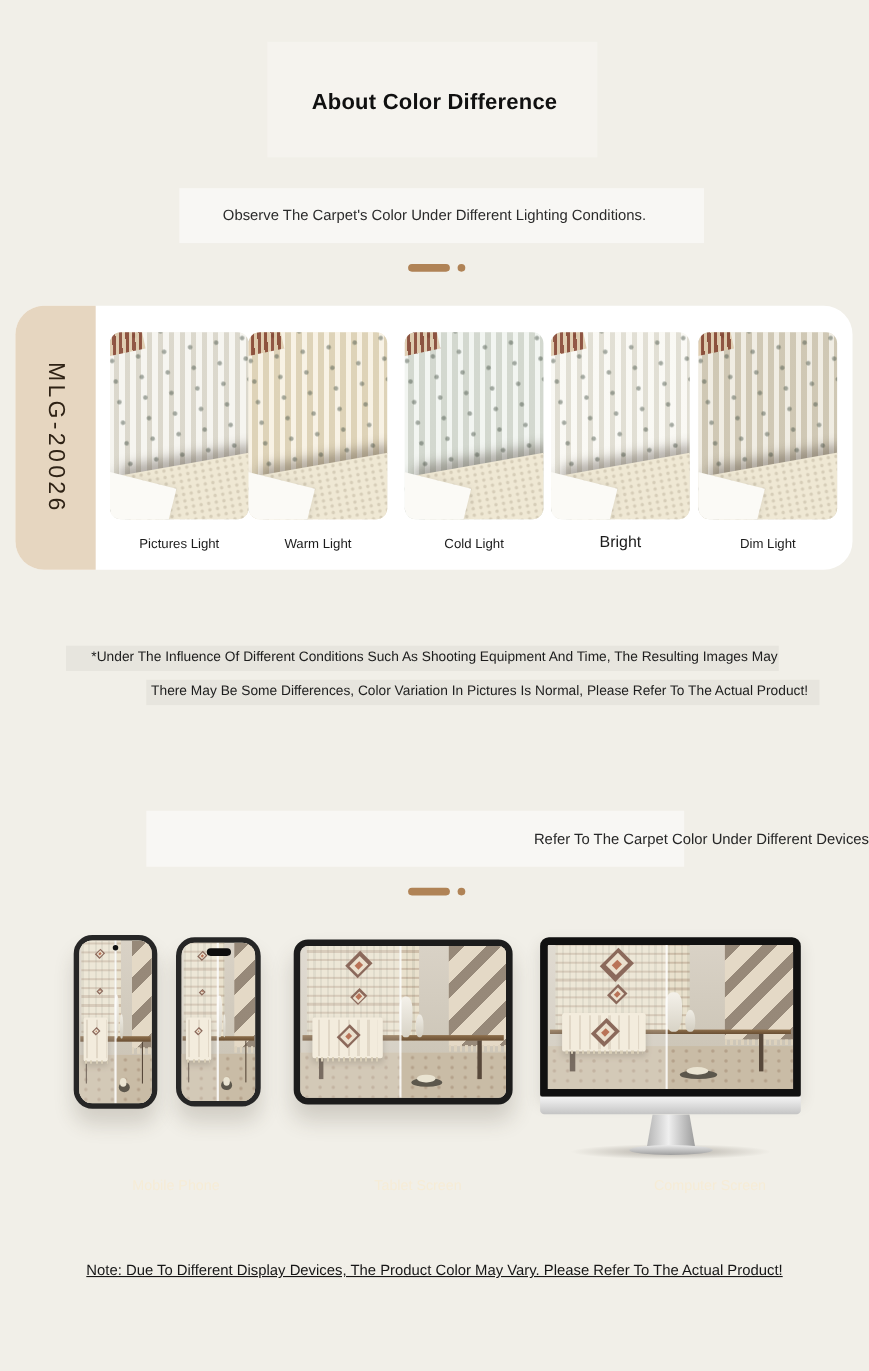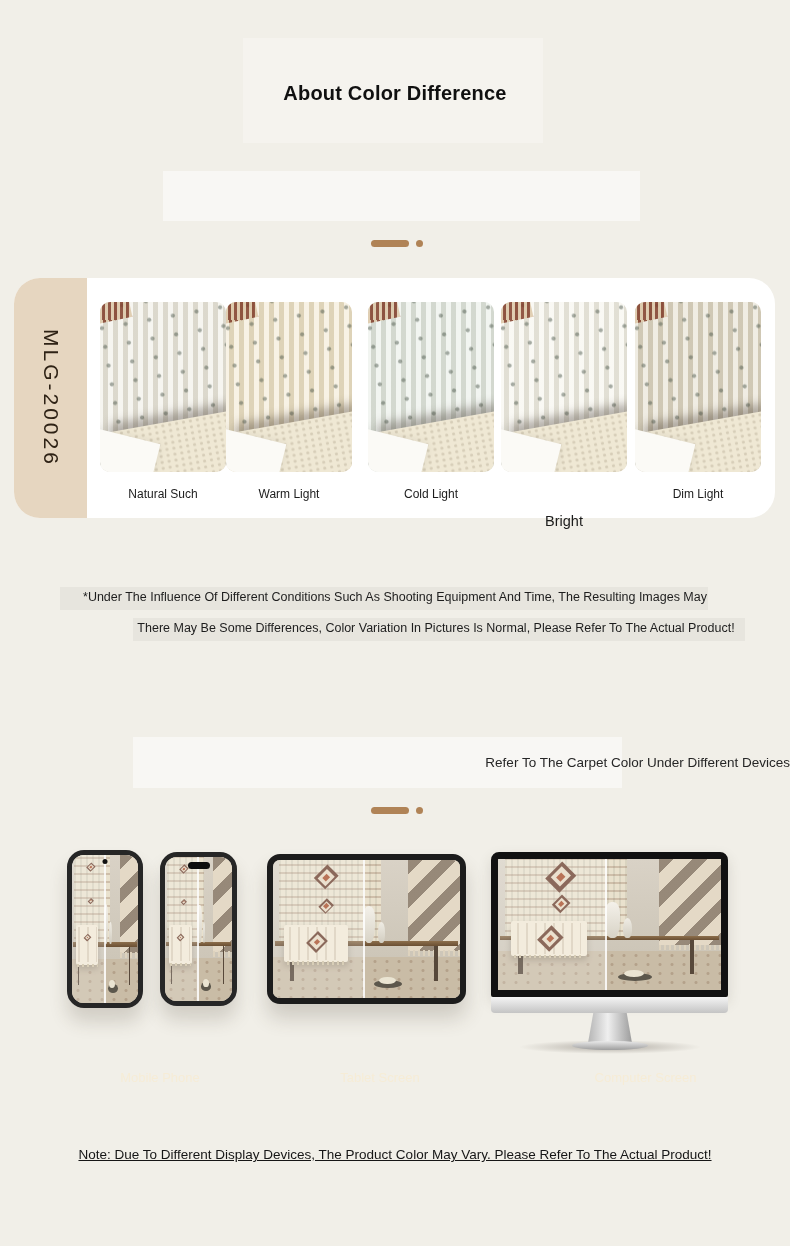--- a/index.html
+++ b/index.html
@@ -39,21 +39,21 @@
      background:repeating-linear-gradient(100deg, rgba(128,60,40,.85) 0 3px, rgba(222,202,172,.9) 3px 6px);
      transform:rotate(-12deg);}
   .thumb .fold{position:absolute;left:12%;right:-8%;bottom:-6%;height:36%;background:#efe8d4;
      transform:rotate(-10deg);box-shadow:0 -8px 10px rgba(60,50,40,.35);}
   .thumb .fold::after{content:"";position:absolute;inset:0;
      background-image:radial-gradient(circle, rgba(140,125,100,.25) 1px, transparent 2px);
      background-size:7px 6px;}
   .thumb .floorc{position:absolute;left:-12%;bottom:-14%;width:55%;height:36%;background:#fbfaf6;
      transform:rotate(14deg);box-shadow:0 0 10px rgba(0,0,0,.08);}
   .thumb-label{position:absolute;top:209px;width:126px;text-align:center;font-size:12px;color:#1c1c1c;}
-  .thumb-label.bright{font-size:14.5px;top:207px;margin-top:28px;}
+  .thumb-label.bright{font-size:14.5px;top:207px;}
 
   
   .disc-band1{left:60px;top:587px;width:648px;height:23px;background:rgba(90,85,75,.06);}
   .disc-band2{left:133px;top:618px;width:612px;height:23px;background:rgba(90,85,75,.06);}
   .disc1{left:0;top:590px;width:790px;text-align:center;font-size:12.5px;color:#1d1d1d;}
   .disc2{left:82px;top:621px;width:708px;text-align:center;font-size:12.5px;color:#1d1d1d;}
 
   
   .sec2-box{left:133px;top:737px;width:489px;height:51px;background:rgba(255,255,255,.5);}
   .sec2-title{left:0;top:755px;width:790px;text-align:right;font-size:13.5px;color:#262626;}
@@ -131,20 +131,21 @@
 </style>
 </head>
 <body>
 
 <div id="page">
 
   <div class="abs title-box"></div>
   <div class="abs page-title">About Color Difference</div>
 
   <div class="abs subtitle-box"></div>
+  <div class="abs subtitle">Observe The Carpet's Color Under Different Lighting Conditions.</div>
 
   <div class="abs divider" id="divider1">
     <div class="pill" style="background: rgb(176, 131, 86);"></div>
     <div class="dot" style="background: rgb(176, 131, 86);"></div>
   </div>
 
   <div class="abs card">
     <div class="model-panel">
       <div class="model-text">MLG-20026</div>
     </div>
@@ -173,21 +174,21 @@
       <div class="fold"></div>
       <div class="floorc"></div>
     </div>
     <div class="thumb t5" style="background-color: rgb(222, 214, 194);">
       <div class="tex"></div>
       <div class="red"></div>
       <div class="fold"></div>
       <div class="floorc"></div>
     </div>
 
-    <div class="thumb-label t1">Natural Such</div>
+    <div class="thumb-label t1">Pictures Light</div>
     <div class="thumb-label t2">Warm Light</div>
     <div class="thumb-label t3">Cold Light</div>
     <div class="thumb-label t4 bright">Bright</div>
     <div class="thumb-label t5">Dim Light</div>
   </div>
 
   <div class="abs disc-band1"></div>
   <div class="abs disc-band2"></div>
   <div class="abs disc2">There May Be Some Differences, Color Variation In Pictures Is Normal, Please Refer To The Actual Product!</div>
   <div class="abs disc1">*Under The Influence Of Different Conditions Such As Shooting Equipment And Time, The Resulting Images May</div>

